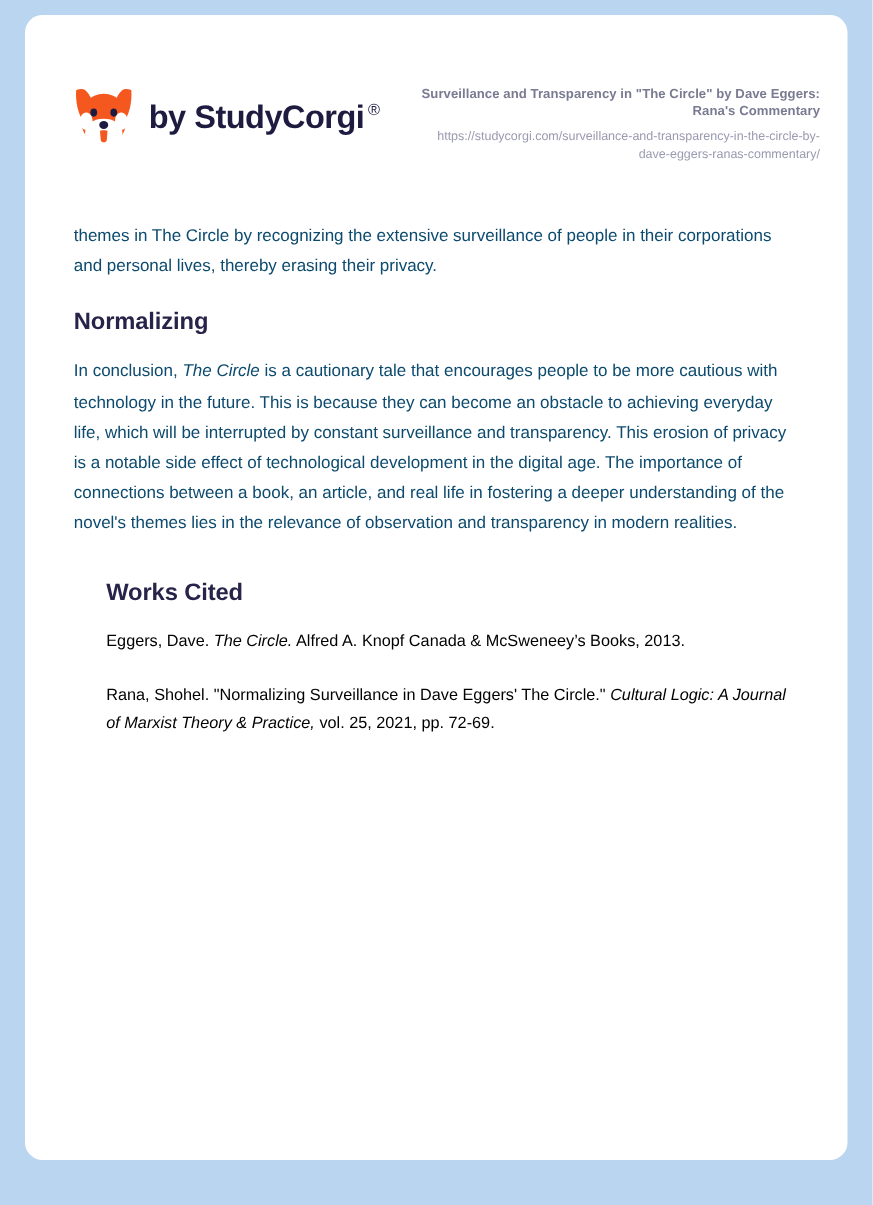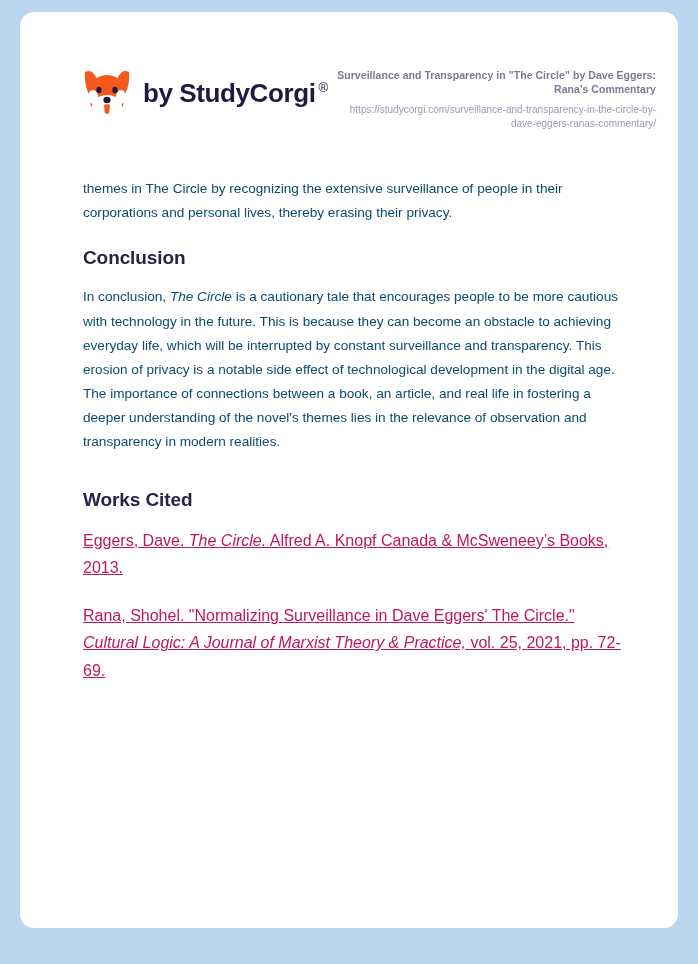--- a/index.html
+++ b/index.html
@@ -17,21 +17,20 @@
   .page-card {
     position: absolute;
     left: 20px;
     top: 12px;
     width: 658px;
     height: 916px;
     background: #ffffff;
     border-radius: 14px;
     box-sizing: border-box;
     overflow: hidden;
-    padding-left: 24px;
   }
 
   
   .doc-header {
     display: flex;
     align-items: flex-start;
     justify-content: space-between;
     padding: 50px 22px 0 39px;
     box-sizing: border-box;
   }
@@ -118,32 +117,31 @@
 
   .section-heading {
     font-size: 19px;
     font-weight: bold;
     color: #272349;
     margin: 0 0 16px 0;
     letter-spacing: -0.1px;
   }
 
   .citation {
-    font-size: 16px;
+    font-size: 13px;
     line-height: 1.72;
-    color: #be185d;
+    color: #000000;
     margin: 0 0 20px 0;
-    text-decoration: underline;
   }
 
   .citation:last-child { margin-bottom: 0; }
 
   i { font-style: italic; }
 
-  .works-cited-block { margin-top: 34px; }
+  .works-cited-block { margin-top: 34px; margin-left: 26px; }
 </style>
 </head>
 <body>
 
 <div class="page-card">
 
   <div class="doc-header">
 
     <div class="brand">
       <svg class="brand-mark" viewBox="0 0 48 50">
@@ -177,21 +175,21 @@
       <p class="header-title">Surveillance and Transparency in "The Circle" by Dave Eggers: Rana's Commentary</p>
       <p class="header-url">https://studycorgi.com/surveillance-and-transparency-in-the-circle-by-dave-eggers-ranas-commentary/</p>
     </div>
 
   </div>
 
   <div class="doc-body">
 
     <p class="para tight">themes in The Circle by recognizing the extensive surveillance of people in their corporations and personal lives, thereby erasing their privacy.</p>
 
-    <h2 class="section-heading">Conclusion</h2>
+    <h2 class="section-heading">Normalizing</h2>
 
     <p class="para"><span>In conclusion, </span><i>The Circle</i><span> is a cautionary tale that encourages people to be more cautious with technology in the future. This is because they can become an obstacle to achieving everyday life, which will be interrupted by constant surveillance and transparency. This erosion of privacy is a notable side effect of technological development in the digital age. The importance of connections between a book, an article, and real life in fostering a deeper understanding of the novel's themes lies in the relevance of observation and transparency in modern realities.</span></p>
 
     <div class="works-cited-block">
       <h2 class="section-heading">Works Cited</h2>
 
       <p class="citation"><span>Eggers, Dave. </span><i>The Circle.</i><span> Alfred A. Knopf Canada &amp; McSweneey’s Books, 2013.</span></p>
 
       <p class="citation"><span>Rana, Shohel. "Normalizing Surveillance in Dave Eggers' The Circle." </span><i>Cultural Logic: A Journal of Marxist Theory &amp; Practice,</i><span> vol. 25, 2021, pp. 72-69.</span></p>
     </div>

